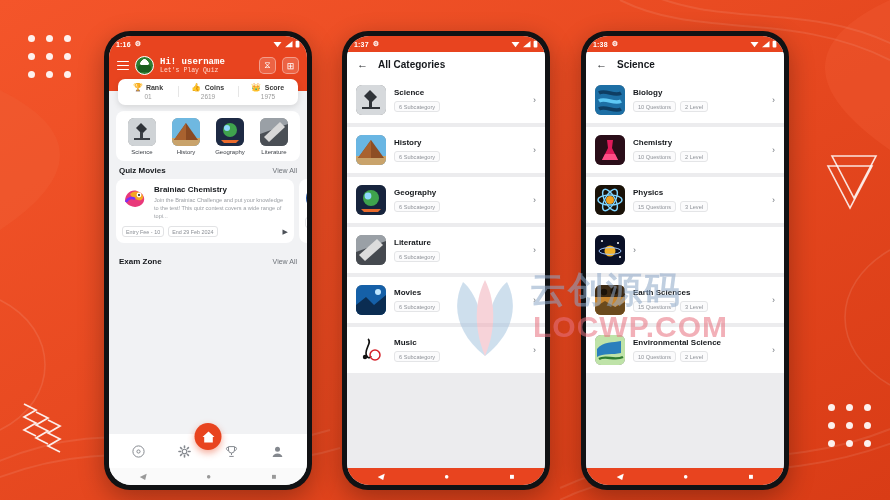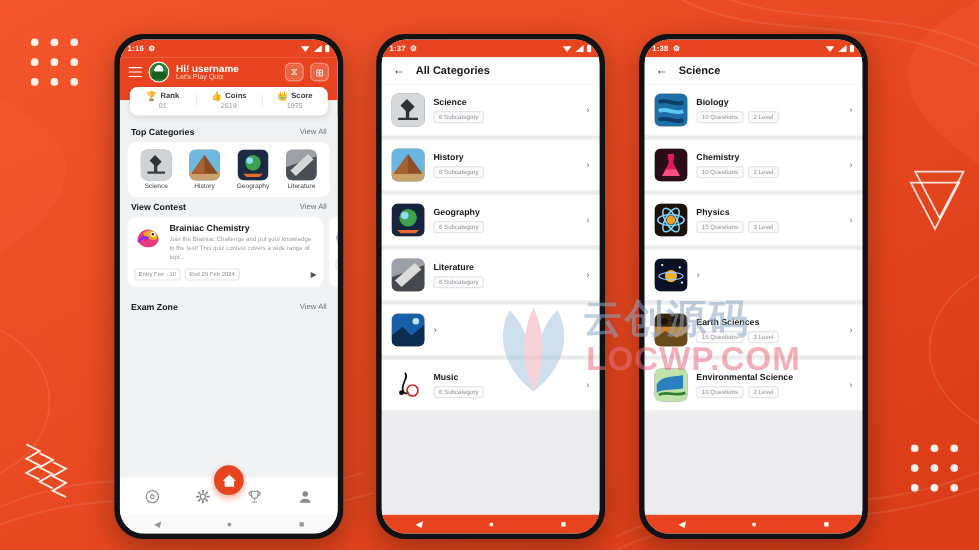--- a/index.html
+++ b/index.html
@@ -49,21 +49,21 @@
   .p1head { background:#e8441f; padding:4px 8px 16px 8px; position:relative; }
   .p1head-row { display:flex; align-items:center; gap:6px; }
   .hamb { width:12px; display:flex; flex-direction:column; gap:2.5px; flex:0 0 auto; }
   .hamb span { display:block; height:1.6px; background:#fff; border-radius:2px; }
   .avatar {
     width:19px; height:19px; border-radius:50%;
     background:radial-gradient(circle at 50% 38%, #fff 0 30%, #2e7d32 31% 100%);
     border:1.6px solid #fff; flex:0 0 auto; position:relative; overflow:hidden;
   }
   .avatar::after{content:"";position:absolute;left:2px;right:2px;bottom:2px;height:7px;background:#1b5e20;border-radius:3px;}
-  .greet { flex:1 1 auto; line-height:1.15; min-width:0; }
+  .greet { flex:1 1 auto; line-height:1.15; min-width:0;font-family:Liberation Mono, monospace; }
   .greet .g1 { color:#fff; font-size:9px; font-weight:bold; white-space:nowrap; }
   .greet .g2 { color:#ffd9cd; font-size:6.5px; white-space:nowrap; }
   .hbtn {
     width:17px; height:17px; border-radius:5px; flex:0 0 auto;
     background:rgba(255,255,255,.17); border:1px solid rgba(255,255,255,.38);
     display:flex; align-items:center; justify-content:center; color:#fff; font-size:9px;
   }
 
   .statsbar {
     position:relative; margin:-12px 9px 0 9px; background:#fff;
@@ -249,24 +249,20 @@
         <div class="srow">
           <span style="font-size:8px">👑</span>
           <span class="slab">Score</span>
         </div>
         <div class="sval">1975</div>
       </div>
     </div>
 
     <div class="p1body">
 
-      <div class="sectionhead">
-        <div class="st">Top Categories</div>
-        <div class="va">View All</div>
-      </div>
 
       <div class="card">
         <div class="cats">
           <div class="cat">
             <div class="thumb">
               <svg width="28" height="28" viewBox="0 0 28 28">
                   <rect width="28" height="28" fill="#cfd3d6"></rect>
                   <path d="M6,22 L22,22 L22,20 L6,20 Z" fill="#3b3f44"></path>
                   <path d="M13,5 L19,11 L14,16 L8,10 Z" fill="#2f3338"></path>
                   <rect x="12" y="14" width="3" height="7" fill="#3b3f44"></rect>
@@ -303,21 +299,21 @@
                   <path d="M0,16 L28,6 L28,28 L0,28 Z" fill="#4a4f55"></path>
                   <path d="M20,4 L25,9 L9,24 L4,19 Z" fill="#d8d8d8"></path>
                 </svg>
             </div>
             <div class="cname">Literature</div>
           </div>
         </div>
       </div>
 
       <div class="sectionhead">
-        <div class="st">View Contest</div>
+        <div class="st">Quiz Movies</div>
         <div class="va">View All</div>
       </div>
 
       <div style="display:flex; gap:5px; overflow:hidden;">
         <div class="contest" style="flex:0 0 178px;">
           <div class="contest-top">
             <div class="contest-ico">
               <svg width="26" height="26" viewBox="0 0 26 26">
                   <rect width="26" height="26" fill="#fff"></rect>
                   <path d="M3,16 C3,9 9,4 15,6 C21,8 24,13 21,18 C18,23 8,24 3,16 Z" fill="#e9397a"></path>
@@ -500,20 +496,26 @@
       </div>
 
       <div class="lrow">
         <div class="lthumb">
           <svg width="30" height="30" viewBox="0 0 30 30">
               <rect width="30" height="30" fill="#1560a8"></rect>
               <path d="M0,20 L10,12 L18,20 L30,10 L30,30 L0,30 Z" fill="#0b2d52"></path>
               <circle cx="22" cy="7" r="3" fill="#bfe6ff"></circle>
             </svg>
         </div>
+        <div class="lmain">
+          <div class="lname">Movies</div>
+          <div class="ltags">
+              <div class="ltag">6 Subcategory</div>
+            </div>
+        </div>
         <div class="chev">›</div>
       </div>
 
       <div class="lrow">
         <div class="lthumb" style="background:#fff">
           <svg width="30" height="30" viewBox="0 0 30 30">
               <rect width="30" height="30" fill="#fff"></rect>
               <path d="M12,4 C16,7 10,12 10,18 C10,23 14,24 15,21" stroke="#111" stroke-width="1.6" fill="none"></path>
               <circle cx="9" cy="22" r="2.2" fill="#111"></circle>
               <circle cx="19" cy="20" r="5" fill="none" stroke="#d5222a" stroke-width="1.5"></circle>

